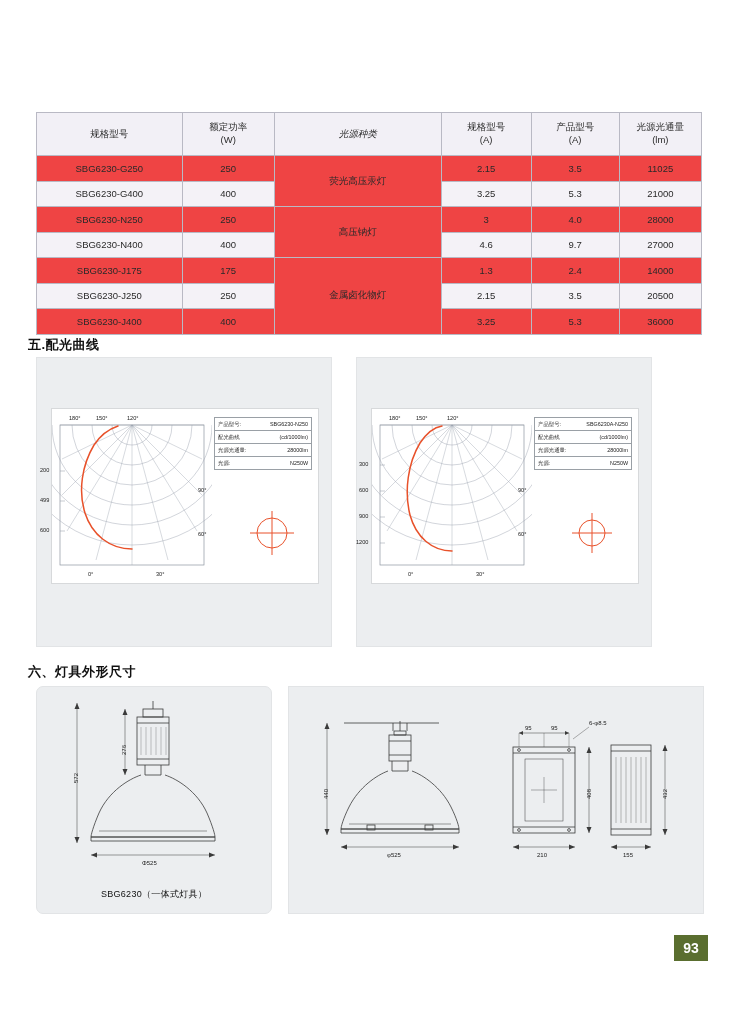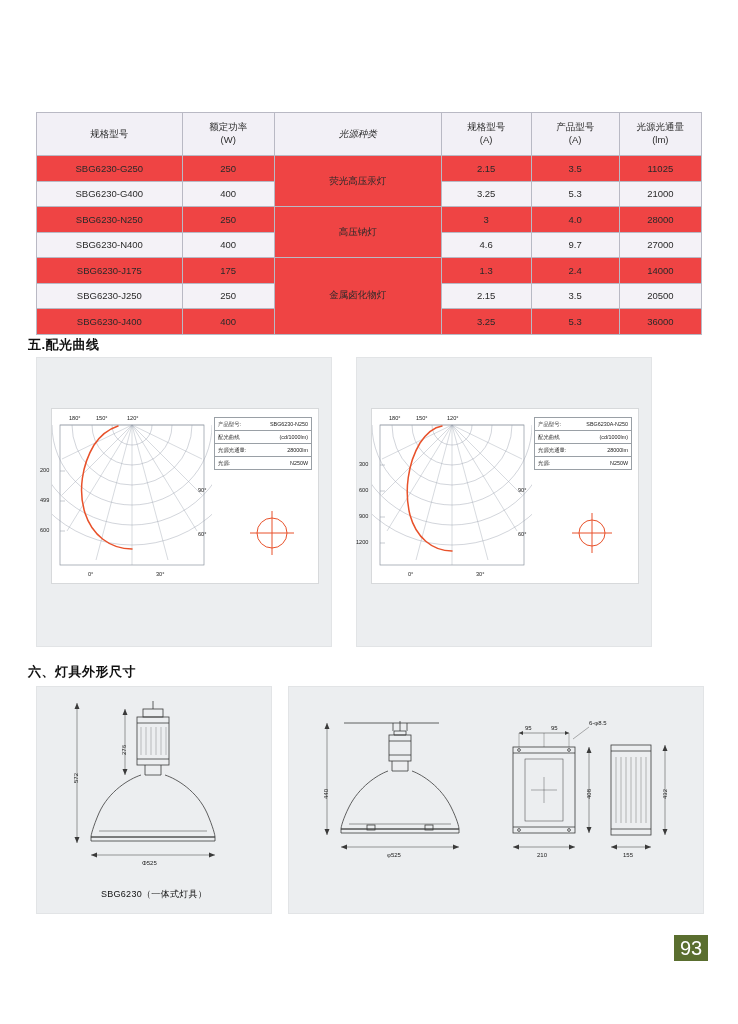--- a/index.html
+++ b/index.html
@@ -140,21 +140,21 @@
     color: #222;
     white-space: nowrap;
   }
 
   
   .dim-panel {
     position: absolute;
     background: #eceef0;
     border: 1px solid #e2e4e6;
   }
-  #dim-panel-left  { left: 36px;  top: 686px; width: 234px; height: 226px; }
+  #dim-panel-left  { left: 36px;  top: 686px; width: 234px; height: 226px; border-radius: 7px; }
   #dim-panel-right { left: 288px; top: 686px; width: 414px; height: 226px; }
 
   .dim-caption {
     position: absolute;
     width: 100%;
     text-align: center;
     font-size: 9px;
     color: #111;
     bottom: 12px;
     letter-spacing: 0.3px;
@@ -173,22 +173,22 @@
 
   
   #page-number {
     position: absolute;
     right: 30px;
     top: 935px;
     width: 34px;
     height: 26px;
     background: #5a6e2f;
     color: #ffffff;
-    font-size: 20px;
-    font-weight: normal;
+    font-size: 14px;
+    font-weight: bold;
     display: flex;
     align-items: center;
     justify-content: center;
   }
 </style>
 </head>
 <body>
 
 <div class="page">
 

